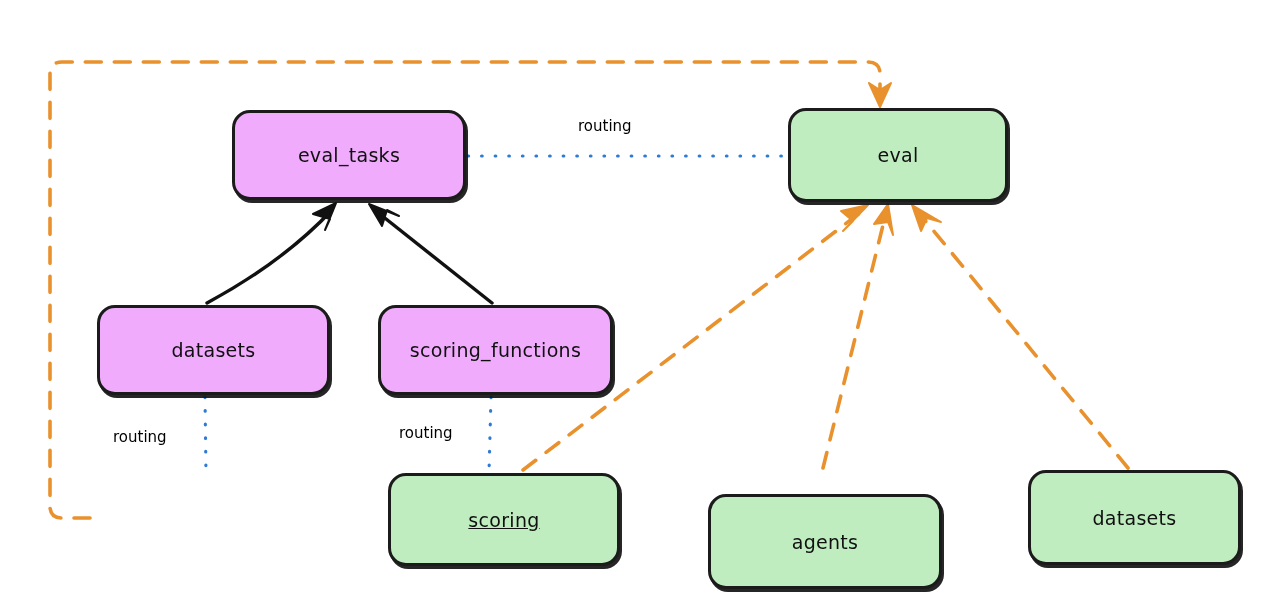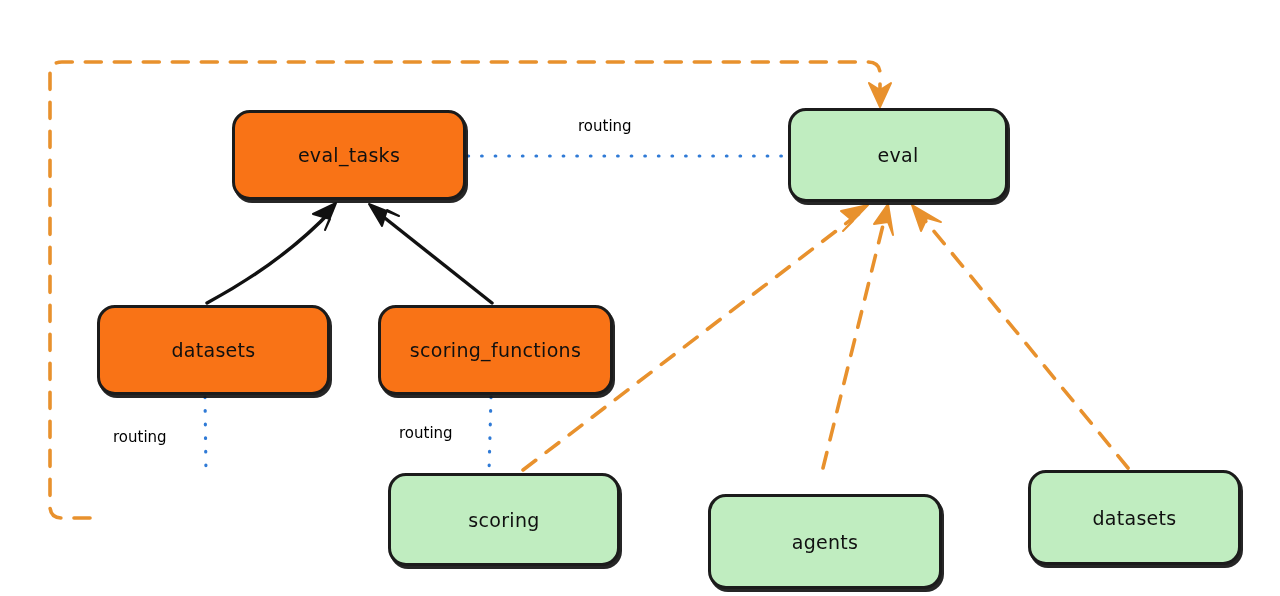--- a/index.html
+++ b/index.html
@@ -31,21 +31,21 @@
     justify-content: center;
     border: 3px solid #1b1b1b;
     border-radius: 18px;
     box-shadow: 2px 3px 0 0 rgba(20,20,20,0.92);
     font-size: 19px;
     color: #101010;
     letter-spacing: 0.3px;
     user-select: none;
   }
   .node.blue {
-    background: #f97316;
+    background: #f0abfc;
   }
   .node.green {
     background: #c0edc0;
   }
   .node-label {
     white-space: nowrap;
     pointer-events: none;
   }
   .edge-label {
     position: absolute;
@@ -97,21 +97,21 @@
 
   <div class="node blue" style="left:97px; top:305px; width:233px; height:90px;">
     <span class="node-label">datasets</span>
   </div>
 
   <div class="node blue" style="left:378px; top:305px; width:235px; height:90px;">
     <span class="node-label">scoring_functions</span>
   </div>
 
 
-  <div class="node green" style="left:388px; top:473px; width:232px; height:93px;">
+  <div class="node green" style="left:388px; top:473px; width:232px; height:93px;text-decoration:underline;">
     <span class="node-label">scoring</span>
   </div>
 
   <div class="node green" style="left:708px; top:494px; width:234px; height:95px;">
     <span class="node-label">agents</span>
   </div>
 
   <div class="node green" style="left:1028px; top:470px; width:213px; height:95px;">
     <span class="node-label">datasets</span>
   </div>

